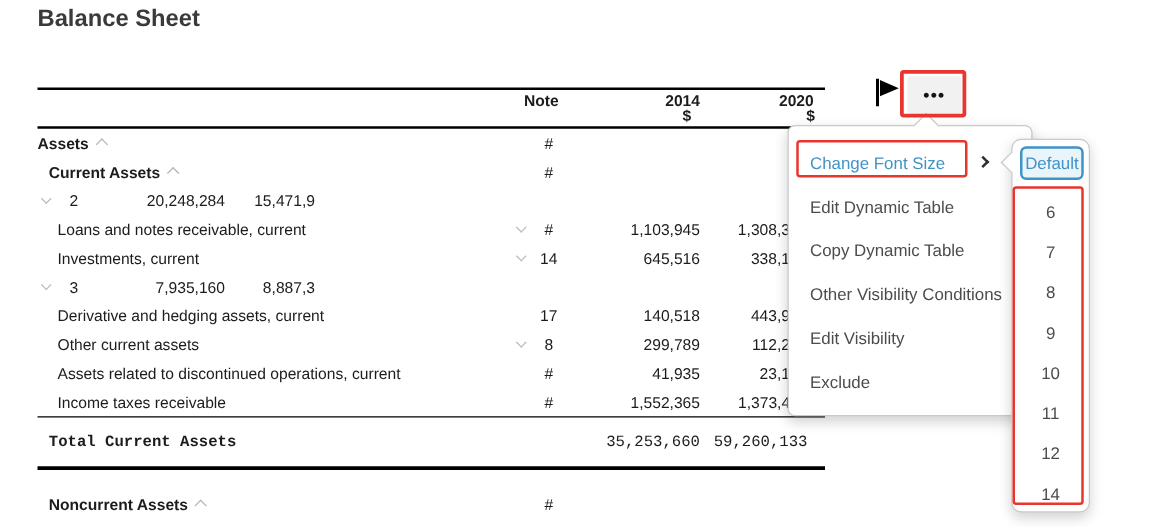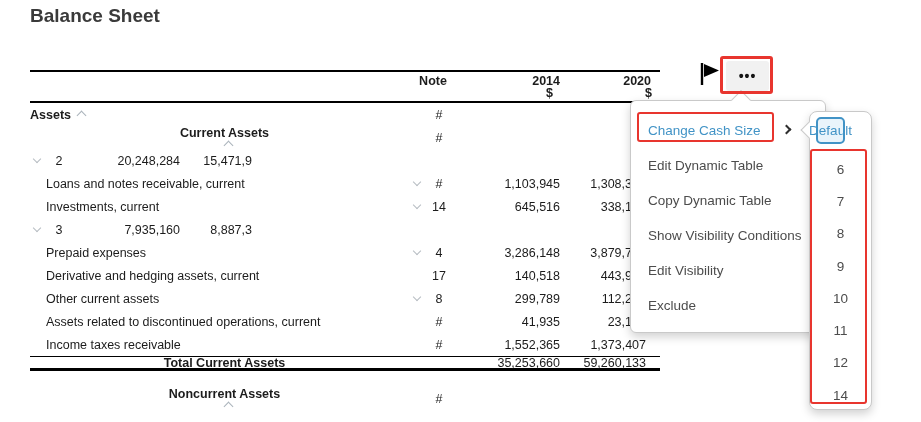--- a/index.html
+++ b/index.html
@@ -9,33 +9,33 @@
 
   .title { position:absolute; left:30px; top:5px; font-size:19px; font-weight:bold; color:#3a3a3a; }
 
   
   .table { position:absolute; left:30px; top:70px; width:630px; font-size:12.5px; z-index:1; }
   .thead { border-top:2.5px solid #000; border-bottom:2.5px solid #000; height:33px; padding-top:1px; }
   .hrow { display:flex; align-items:flex-end; font-weight:bold; }
   .hrow1 { height:15px; } .hrow2 { height:12px; }
   .trow { display:flex; height:23px; align-items:center; }
   .c-label { flex:1; white-space:nowrap; display:flex; align-items:center; }
-  .ind1 { padding-left:9px;flex-direction:column; } .ind2 { padding-left:16px; }
+  .ind1 { padding-left:9px; } .ind2 { padding-left:16px; }
   .bold { font-weight:bold; }
   .c-chev { width:14px; display:flex; justify-content:center; }
   .c-note { width:30px; text-align:center; }
   .c-2021 { width:106px; text-align:right; }
   .c-2020 { width:86px; text-align:right; }
   .c-2020.clip { padding-right:14px; }
   .c-end { width:14px; }
   .h-note { position:relative; left:-6px; }
   .h-2020 { position:relative; left:5px; }
   .dollar1 { padding-right:7px; }
   .dollar2 { position:relative; left:6px; }
-  .total-row { display:flex; height:15px; align-items:center; border-top:1px solid #000; border-bottom:3px solid #000; }
+  .total-row { display:flex; height:43px; align-items:center; border-top:1px solid #000; border-bottom:3px solid #000;font-family:Liberation Mono, monospace; }
   .gap { height:16px; }
 
   .caret-up { display:inline-block; width:7px; height:7px; border-left:1.5px solid #aab3bb;
               border-top:1.5px solid #aab3bb; transform:rotate(45deg); margin-left:7px; margin-top:2px; }
   .chev-down { display:inline-block; width:6px; height:6px; border-right:1.3px solid #b6bcc2;
                border-bottom:1.3px solid #b6bcc2; transform:rotate(45deg); margin-top:-3px; }
 
   
   .flag-btn { position:absolute; left:698px; top:62px; width:24px; height:26px; z-index:2; cursor:pointer; }
   .more-btn { position:absolute; left:726px; top:61px; width:43px; height:30px; background:#f1f1f1;
@@ -52,21 +52,21 @@
         color:#4c4c4c; position:relative; white-space:nowrap; cursor:pointer; }
   .mi.accent .mi-label { color:#4193c6; }
   .chev-right { position:absolute; left:152px; top:13px; width:7px; height:7px;
                 border-top:2px solid #2f2f2f; border-right:2px solid #2f2f2f; transform:rotate(45deg); }
 
   
   .submenu { position:absolute; left:809px; top:111px; width:63px; height:299px; background:#fff;
              border:1px solid #c9c9c9; border-radius:8px; box-shadow:0 4px 10px rgba(0,0,0,0.18); z-index:4; }
   .sub-notch { position:absolute; left:-7px; top:12px; width:12px; height:12px; background:#fff;
                border-left:1px solid #c9c9c9; border-bottom:1px solid #c9c9c9; transform:rotate(45deg); }
-  .default-btn { position:absolute; left:6px; top:5px; width:29px; height:27px; border:2px solid #4193c6;
+  .default-btn { position:absolute; left:6px; top:5px; width:51px; height:27px; border:2px solid #4193c6;
                  border-radius:5px; background:#e9f4fb; color:#4193c6; display:flex; align-items:center;
                  justify-content:center; font-size:13.5px; cursor:pointer; }
   .sizes { position:absolute; top:41px; left:0; width:100%; }
   .size-item { height:32.3px; display:flex; align-items:center; justify-content:center;
                font-size:13.5px; color:#4c4c4c; cursor:pointer; }
 
   
   .red { position:absolute; border:3px solid #e8352e; border-radius:3px; z-index:10; pointer-events:none; }
   .red1 { left:720px; top:56px; width:53px; height:38px; }
   .red2 { left:637px; top:112px; width:137px; height:30px; border-width:2.5px; }
@@ -158,30 +158,20 @@
     <div class="trow">
       <div class="c-chev">
           <i class="chev-down"></i>
         </div>
       <div class="c-note">3</div>
       <div class="c-2021">7,935,160</div>
       <div class="c-2020 clip">8,887,3</div>
       <div class="c-end"></div>
     </div>
 
-    <div class="trow">
-      <div class="c-label ind2">Prepaid expenses</div>
-      <div class="c-chev">
-          <i class="chev-down"></i>
-        </div>
-      <div class="c-note">4</div>
-      <div class="c-2021">3,286,148</div>
-      <div class="c-2020 clip">3,879,7</div>
-      <div class="c-end"></div>
-    </div>
 
     <div class="trow">
       <div class="c-label ind2">Derivative and hedging assets, current</div>
       <div class="c-chev"></div>
       <div class="c-note">17</div>
       <div class="c-2021">140,518</div>
       <div class="c-2020 clip">443,9</div>
       <div class="c-end"></div>
     </div>
 
@@ -245,31 +235,31 @@
     </svg>
   </div>
 
   <div class="more-btn">
     <span>•••</span>
   </div>
 
   <div class="menu">
     <div class="menu-notch"></div>
     <div class="mi accent">
-      <span class="mi-label">Change Cash Size</span>
+      <span class="mi-label">Change Font Size</span>
       <i class="chev-right"></i>
     </div>
     <div class="mi">
       <span class="mi-label">Edit Dynamic Table</span>
     </div>
     <div class="mi">
       <span class="mi-label">Copy Dynamic Table</span>
     </div>
     <div class="mi">
-      <span class="mi-label">Show Visibility Conditions</span>
+      <span class="mi-label">Other Visibility Conditions</span>
     </div>
     <div class="mi">
       <span class="mi-label">Edit Visibility</span>
     </div>
     <div class="mi">
       <span class="mi-label">Exclude</span>
     </div>
   </div>
 
   <div class="submenu">

